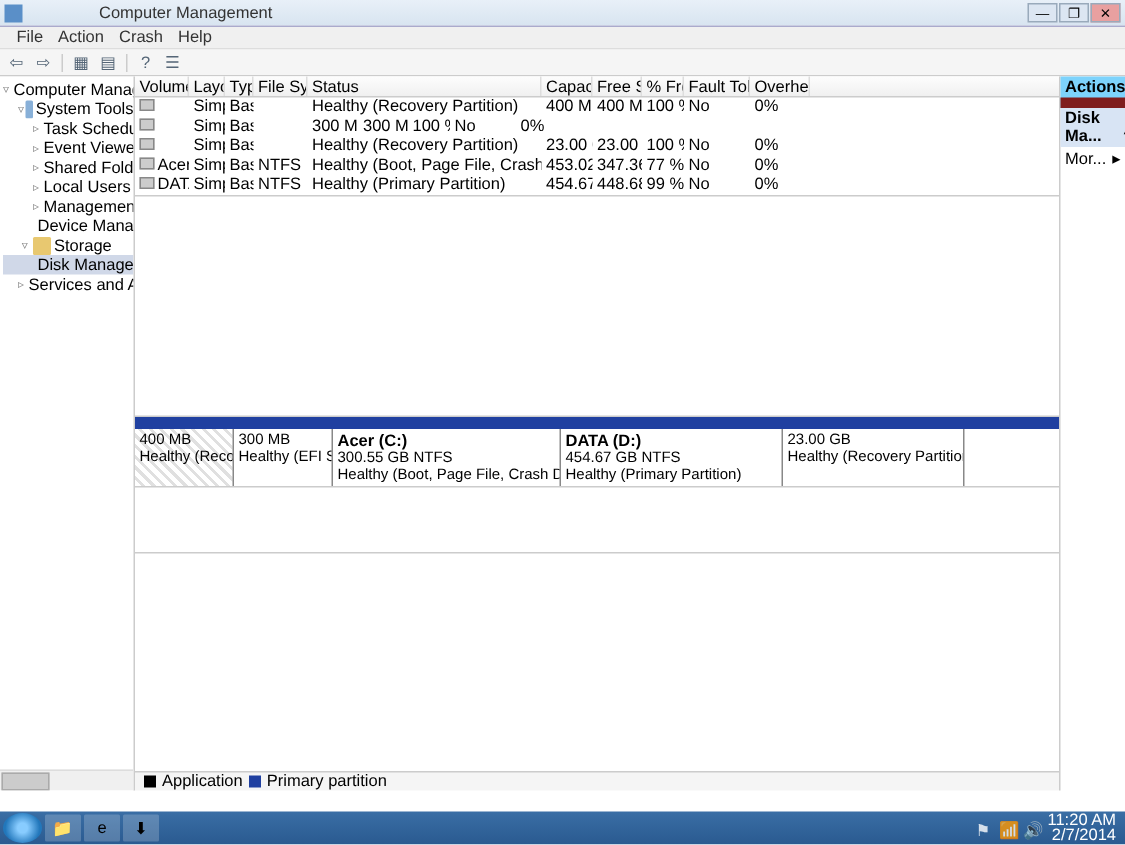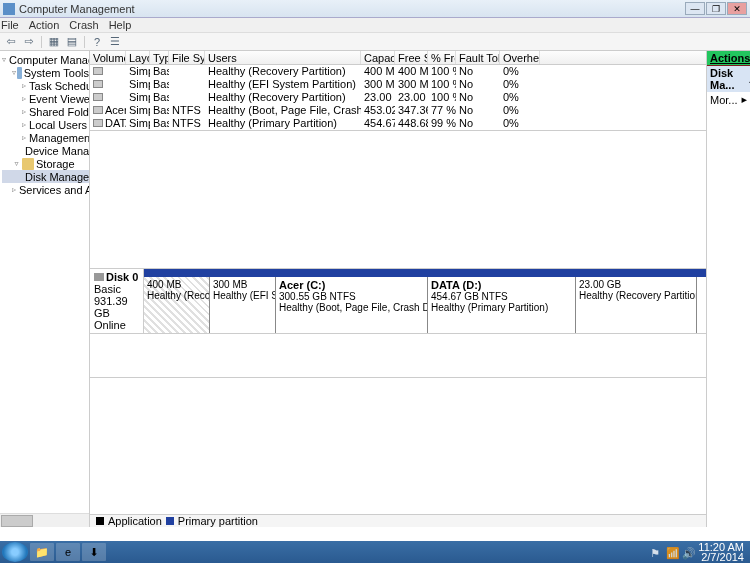--- a/index.html
+++ b/index.html
@@ -1,27 +1,27 @@
 <!DOCTYPE html>
 <html><head>
 <meta charset="utf-8">
 <style>
 * { margin: 0; padding: 0; box-sizing: border-box; font-family: "Segoe UI", Tahoma, sans-serif; font-size: 11px; }
 body { width: 750px; height: 563px; background: #fff; overflow: hidden; position: relative; }
 
 
-.titlebar { height: 18px; background: linear-gradient(#e8f0f8, #d8e4f0); display: flex; align-items: center; padding: 0 3px; border-bottom: 1px solid #aac; }
+.titlebar { height: 18px; background: linear-gradient(#e8f0f8, #d8e4f0); display: flex; align-items: center; padding: 0 3px; border-bottom: 1px solid #aac; gap: 47px; }
 .titlebar .icon { width: 12px; height: 12px; background: #5a8fc8; margin-right: 4px; }
 .titlebar .title { flex: 1; color: #333; }
 .titlebar .winbtns { display: flex; gap: 1px; }
 .titlebar .winbtn { width: 20px; height: 13px; background: #dce6f2; border: 1px solid #9ab; display: flex; align-items: center; justify-content: center; font-size: 9px; }
 .titlebar .winbtn.close { background: #e8a0a0; }
 
 
-.menubar { height: 15px; background: #f0f0f0; display: flex; align-items: center; padding: 0 1px; gap: 10px; border-bottom: 1px solid #ddd; }
+.menubar { height: 15px; background: #f0f0f0; display: flex; align-items: center; padding: 0 11px; gap: 10px; border-bottom: 1px solid #ddd; }
 .menubar span { color: #333; }
 
 
 .toolbar { height: 18px; background: #f5f5f5; display: flex; align-items: center; padding: 0 3px; gap: 2px; border-bottom: 1px solid #ccc; }
 .toolbar .tbtn { width: 16px; height: 14px; display: inline-flex; align-items: center; justify-content: center; color: #567; }
 .toolbar .sep { width: 1px; height: 12px; background: #ccc; margin: 0 2px; }
 
 
 .main { display: flex; height: 476px; }
 .treepane { width: 90px; background: #fff; border-right: 1px solid #ccc; overflow: hidden; position: relative; }
@@ -67,21 +67,21 @@
 .part .pinfo { font-size: 10px; }
 
 
 .legend { height: 13px; background: #f5f5f5; border-top: 1px solid #ccc; display: flex; align-items: center; padding: 0 6px; gap: 4px; }
 .legend .sw { width: 8px; height: 8px; display: inline-block; }
 .legend .sw.unalloc { background: #000; }
 .legend .sw.prim { background: #2040a0; }
 
 
 .actions { width: 44px; background: #fff; border-left: 1px solid #ccc; }
-.actions .ahdr { background: #22c55e; padding: 1px 3px; font-weight: bold; border-bottom: 1px solid #7f1d1d; text-decoration: underline; }
+.actions .ahdr { background: #7dd3fc; padding: 1px 3px; font-weight: bold; border-bottom: 7px solid #7f1d1d; }
 .actions .asec { padding: 1px 3px; display: flex; align-items:center; justify-content:space-between; }
 .actions .asec.hl { background: #d8e4f4; font-weight:bold;gap:15px; }
 
 
 .taskbar { position: absolute; bottom: 0; left: 0; right: 0; height: 22px; background: linear-gradient(#3a6ea5,#2a5a90); display: flex; align-items: center; padding: 0 2px; }
 .taskbar .start { width: 26px; height: 20px; background: radial-gradient(circle,#8cf 20%,#27b 70%); border-radius: 50%; margin-right: 2px; }
 .taskbar .tbtn2 { width: 24px; height: 18px; background: rgba(255,255,255,.2); margin-right: 2px; border-radius: 1px; display:flex; align-items:center; justify-content:center; }
 .taskbar .tray { margin-left: auto; display: flex; align-items: center; color: #fff; font-size: 10px; gap: 6px; padding-right: 4px; }
 .taskbar .trayicon { width: 10px; height: 10px; opacity: .8; }
 </style>
@@ -181,21 +181,21 @@
       </div>
   </div>
 
   <div class="centerpane">
     <div class="voltable">
       <div class="volhead">
         <div class="col vol">Volume</div>
         <div class="col lay">Layout</div>
         <div class="col typ">Type</div>
         <div class="col fs">File System</div>
-        <div class="col stat">Users</div>
+        <div class="col stat">Status</div>
         <div class="col cap">Capacity</div>
         <div class="col free">Free Space</div>
         <div class="col pct">% Free</div>
         <div class="col ft">Fault Tolerance</div>
         <div class="col ov">Overhead</div>
       </div>
       <div id="volrows">
           <div class="volrow">
             <div class="col vol"><span class="vicon"></span></div>
             <div class="col lay">Simple</div>
@@ -206,21 +206,20 @@
             <div class="col free">400 MB</div>
             <div class="col pct">100 %</div>
             <div class="col ft">No</div>
             <div class="col ov">0%</div>
           </div>
           <div class="volrow">
             <div class="col vol"><span class="vicon"></span></div>
             <div class="col lay">Simple</div>
             <div class="col typ">Basic</div>
             <div class="col fs"></div>
-            <div class="col stat">Healthy (EFI System Partition)</div>
             <div class="col cap">300 MB</div>
             <div class="col free">300 MB</div>
             <div class="col pct">100 %</div>
             <div class="col ft">No</div>
             <div class="col ov">0%</div>
           </div>
           <div class="volrow">
             <div class="col vol"><span class="vicon"></span></div>
             <div class="col lay">Simple</div>
             <div class="col typ">Basic</div>
@@ -256,29 +255,20 @@
             <div class="col ft">No</div>
             <div class="col ov">0%</div>
           </div>
         </div>
     </div>
 
     <div class="diskspacer"></div>
 
     <div class="diskview">
       <div class="diskrow">
-        <div class="diskinfo">
-          <div class="dlabel">
-              <span class="dicon"></span>
-              <b>Disk 0</b>
-            </div>
-          <div>Basic</div>
-          <div>931.39 GB</div>
-          <div>Online</div>
-        </div>
         <div class="diskparts">
           <div class="diskheader"></div>
           <div class="partrow" id="partrow0">
               <div class="part hatch" style="width: 66px;">
                 <div class="pname"></div>
                 <div class="pinfo">400 MB</div>
                 <div class="pinfo">Healthy (Recovery Parti</div>
               </div>
               <div class="part" style="width: 66px;">
                 <div class="pname"></div>

